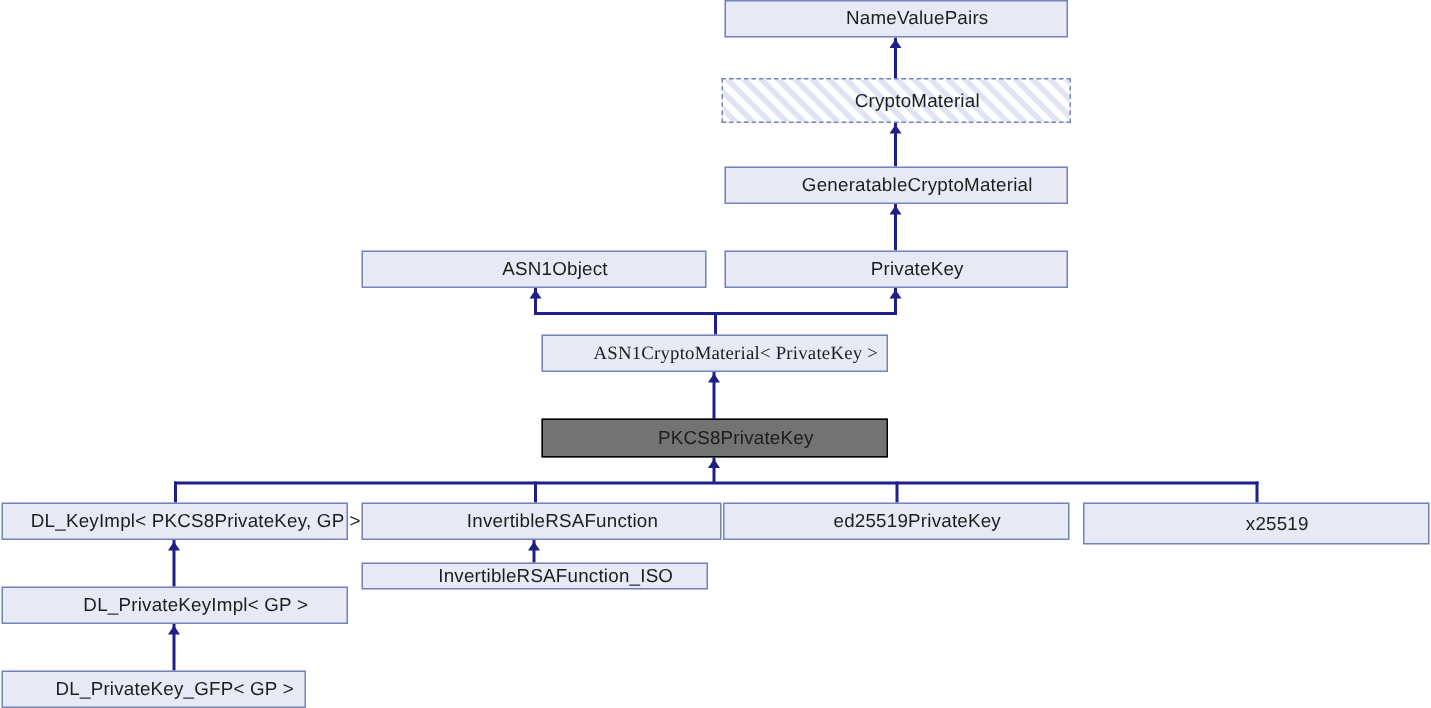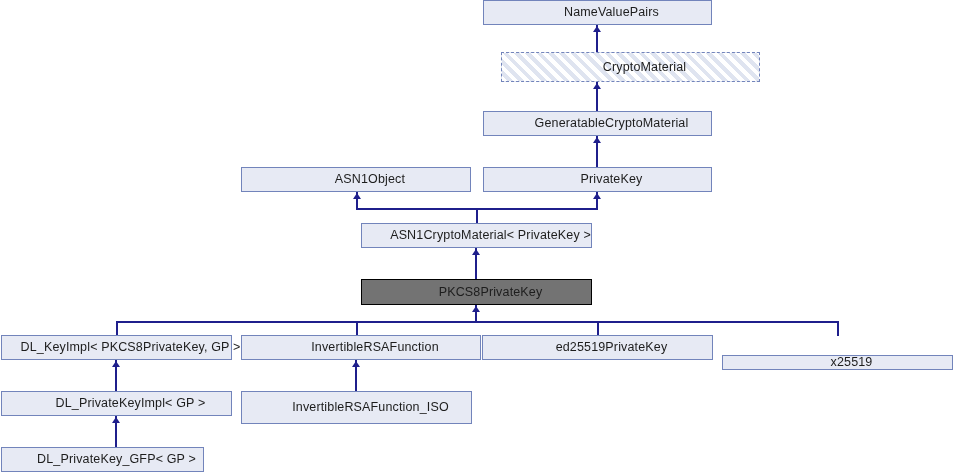--- a/index.html
+++ b/index.html
@@ -108,65 +108,65 @@
   <div class="edge-v" style="left:355px; top:360px; height:32px;"></div>
   <div class="arrowhead" style="left:352px; top:361px;"></div>
 
   <div class="edge-v" style="left:115px; top:416px; height:32px;"></div>
   <div class="arrowhead" style="left:112px; top:417px;"></div>
 
   <div class="node" style="left:483px; top:0px; width:229px; height:25px;">
     <span>NameValuePairs</span>
   </div>
 
-  <div class="node abstract" style="left:481px; top:52px; width:259px; height:30px;margin-left:20px;">
+  <div class="node abstract" style="left:481px; top:52px; width:233px; height:30px;">
     <span>CryptoMaterial</span>
   </div>
 
   <div class="node" style="left:483px; top:111px; width:229px; height:25px;">
     <span>GeneratableCryptoMaterial</span>
   </div>
 
   <div class="node" style="left:241px; top:167px; width:230px; height:25px;">
     <span>ASN1Object</span>
   </div>
 
   <div class="node" style="left:483px; top:167px; width:229px; height:25px;">
     <span>PrivateKey</span>
   </div>
 
-  <div class="node" style="left:361px; top:223px; width:231px; height:25px;">
+  <div class="node" style="left:361px; top:223px; width:231px; height:25px;font-family:Liberation Serif, serif;">
     <span>ASN1CryptoMaterial&lt; PrivateKey &gt;</span>
   </div>
 
   <div class="node focus" style="left:361px; top:279px; width:231px; height:26px;">
     <span>PKCS8PrivateKey</span>
   </div>
 
   <div class="node" style="left:1px; top:335px; width:231px; height:25px;">
     <span>DL_KeyImpl&lt; PKCS8PrivateKey, GP &gt;</span>
   </div>
 
   <div class="node" style="left:241px; top:335px; width:240px; height:25px;">
     <span>InvertibleRSAFunction</span>
   </div>
 
   <div class="node" style="left:482px; top:335px; width:231px; height:25px;">
     <span>ed25519PrivateKey</span>
   </div>
 
-  <div class="node" style="left:722px; top:355px; width:231px; height:15px;">
+  <div class="node" style="left:722px; top:335px; width:231px; height:28px;">
     <span>x25519</span>
   </div>
 
   <div class="node" style="left:1px; top:391px; width:231px; height:25px;">
     <span>DL_PrivateKeyImpl&lt; GP &gt;</span>
   </div>
 
-  <div class="node" style="left:241px; top:391px; width:231px; height:33px;">
+  <div class="node" style="left:241px; top:375px; width:231px; height:18px;">
     <span>InvertibleRSAFunction_ISO</span>
   </div>
 
   <div class="node" style="left:1px; top:447px; width:203px; height:25px;">
     <span>DL_PrivateKey_GFP&lt; GP &gt;</span>
   </div>
 
 </div>
 
 </body></html>

